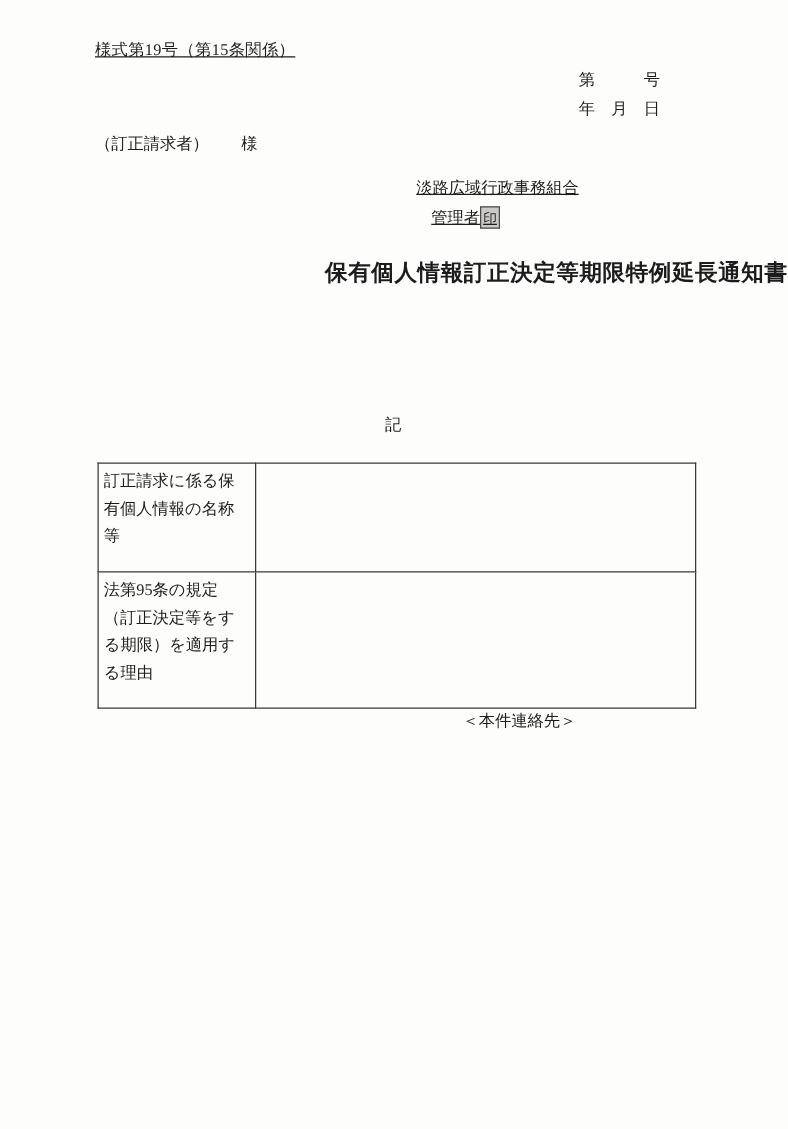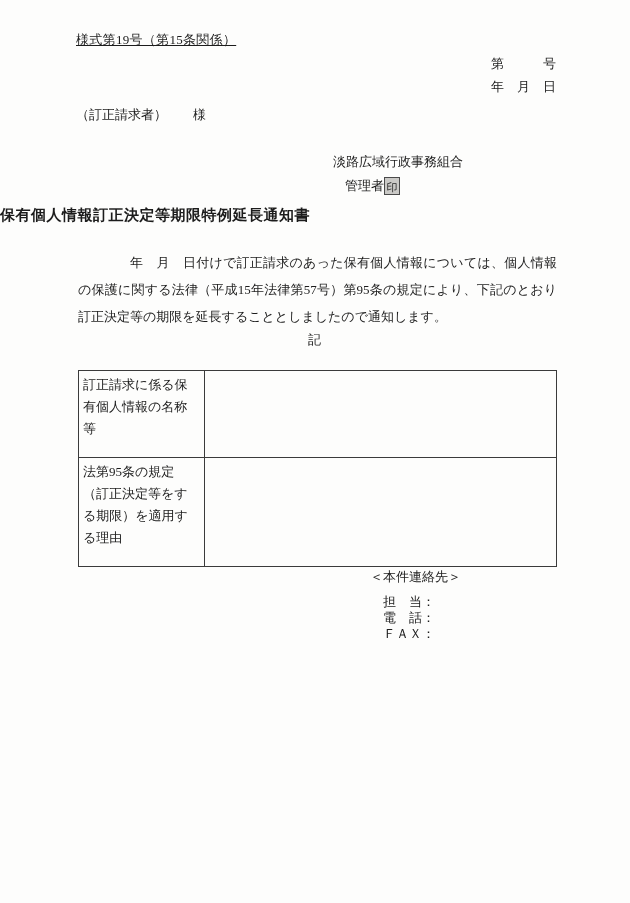--- a/index.html
+++ b/index.html
@@ -17,53 +17,54 @@
     font-size: 13px;
     overflow: hidden;
   }
   .abs { position: absolute; }
   .form-number {
     left: 76px; top: 31px;
     letter-spacing: 0.3px;
     text-decoration: underline;
   }
   .doc-meta {
-    right: 74px; top: 52px;
+    right: 102px; top: 52px;
     text-align: left;
     line-height: 23px;
   }
   .addressee {
     left: 76px; top: 106px; text-align: right;
   }
   .issuer {
-    left: 333px; top: 150px;
+    left: 333px; top: 138px;
     width: 181px;
     line-height: 23px;
+    text-decoration: underline;
   }
   .issuer .role-line {
     display: flex;
     align-items: center;
     padding-left: 12px;
     margin-top: 1px;
   }
   .seal {
     width: 16px; height: 18px;
     background: #cac9c6;
     border: 1px solid #4a4a4a;
     font-size: 11px;
     line-height: 18px;
     text-align: center;
     color: #2a2a2a;
     box-sizing: border-box;
   }
   .title {
     left: 0; right: 0; top: 206px;
     margin: 0;
-    text-align: left;
-    font-size: 15px;
+    text-align: right;
+    font-size: 18px;
     font-weight: bold;
     letter-spacing: 0.5px;
   }
   .body-text {
     left: 78px; top: 249px;
     width: 479px;
     margin: 0;
     line-height: 27px;
     text-align: justify;
     text-indent: 52px;
@@ -123,21 +124,20 @@
   <div class="abs issuer">
     <div>淡路広域行政事務組合</div>
     <div class="role-line">
       <span>管理者</span>
       <span class="seal">印</span>
     </div>
   </div>
 
   <h1 class="abs title">保有個人情報訂正決定等期限特例延長通知書</h1>
 
-  <p class="abs body-text">年　月　日付けで訂正請求のあった保有個人情報については、個人情報の保護に関する法律（平成15年法律第57号）第95条の規定により、下記のとおり訂正決定等の期限を延長することとしましたので通知します。</p>
 
   <div class="abs ki">記</div>
 
   <table class="abs form-table">
     <colgroup>
       <col style="width:126px">
       <col>
     </colgroup>
     <tbody>
       <tr class="row-1">
@@ -146,20 +146,15 @@
       </tr>
       <tr class="row-2">
         <td>法第95条の規定（訂正決定等をする期限）を適用する理由</td>
         <td></td>
       </tr>
     </tbody>
   </table>
 
   <div class="abs contact">
     <div>＜本件連絡先＞</div>
-    <div class="contact-lines">
-      <div>担　当：</div>
-      <div>電　話：</div>
-      <div>ＦＡＸ：</div>
-    </div>
   </div>
 
 </div>
 
 </body></html>

